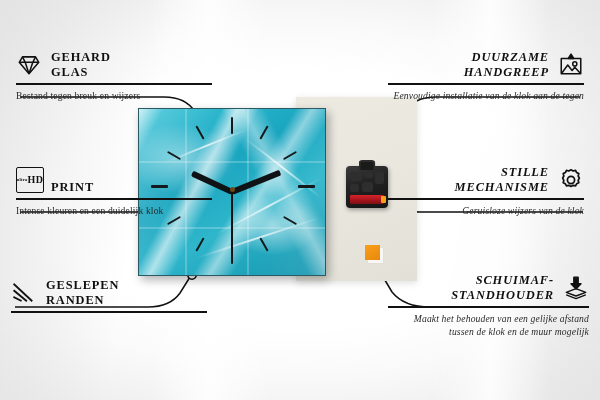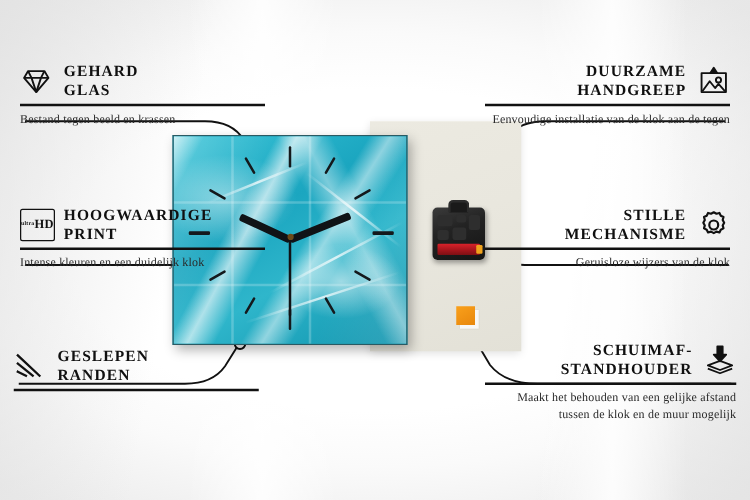--- a/index.html
+++ b/index.html
@@ -66,21 +66,21 @@
   .battery{position:absolute;left:4px;bottom:4px;width:34px;height:9px;
     background:linear-gradient(180deg,#d8222a 0%,#a3141b 60%,#7d0f14 100%);border-radius:1px;}
   .battery .cap{position:absolute;right:-2px;top:1px;width:5px;height:7px;background:#f0a21c;border-radius:1px;}
   .spacer{position:absolute;left:365px;top:245px;width:15px;height:15px;
     background:linear-gradient(150deg,#f9a01b,#e8870d);
     box-shadow:3px 3px 0 rgba(255,255,255,.85), 3px 3px 1px rgba(0,0,0,.10);}
 
   
   .callout{position:absolute;width:196px;}
   .callout.left{text-align:left;}
-  .callout.right{text-align:right;}
+  .callout.right{text-align:right;font-style:italic;}
   .chead{display:flex;align-items:center;gap:9px;}
   .callout.right .chead{flex-direction:row-reverse;}
   .ctitle{font-size:12.4px;letter-spacing:.9px;font-weight:bold;color:#101010;line-height:1.18;text-transform:uppercase;}
   .cicon{width:26px;height:26px;flex:0 0 26px;color:#111;}
   .cicon svg{display:block;width:26px;height:26px;}
   .rule{height:1.6px;background:#111;margin:4px 0 5px 0;}
   .cdesc{font-size:9.6px;line-height:1.35;color:#2a2a2a;letter-spacing:.15px;}
 
   .hdwrap{display:inline-flex;align-items:center;justify-content:center;
     width:26px;height:24px;border:1.6px solid #111;border-radius:2px;line-height:1;}
@@ -171,33 +171,33 @@
           <path d="M3 9.5 L12 20 L21 9.5 L18 4.5 H6 Z"></path>
           <path d="M3 9.5 H21 M6 4.5 L8.5 9.5 L12 20 M18 4.5 L15.5 9.5 L12 20 M8.5 9.5 H15.5"></path>
         </svg>
       </span>
       <span class="ctitle">
         <span>GEHARD</span><br>
         <span>GLAS</span>
       </span>
     </div>
     <div class="rule"></div>
-    <div class="cdesc">Bestand tegen beeld en krassen</div>
+    <div class="cdesc">Bestand tegen breuk en wijzers</div>
   </div>
 
   <div class="callout left" style="left:16px;top:165px;">
     <div class="chead">
       <span class="cicon">
         <span class="hdwrap">
           <span class="u">ultra</span>
           <span class="h">HD</span>
         </span>
       </span>
       <span class="ctitle">
-        <span>HOOGWAARDIGE</span><br>
+        <br>
         <span>PRINT</span>
       </span>
     </div>
     <div class="rule"></div>
     <div class="cdesc">Intense kleuren en een duidelijk klok</div>
   </div>
 
   <div class="callout left" style="left:11px;top:278px;">
     <div class="chead">
       <span class="cicon">

